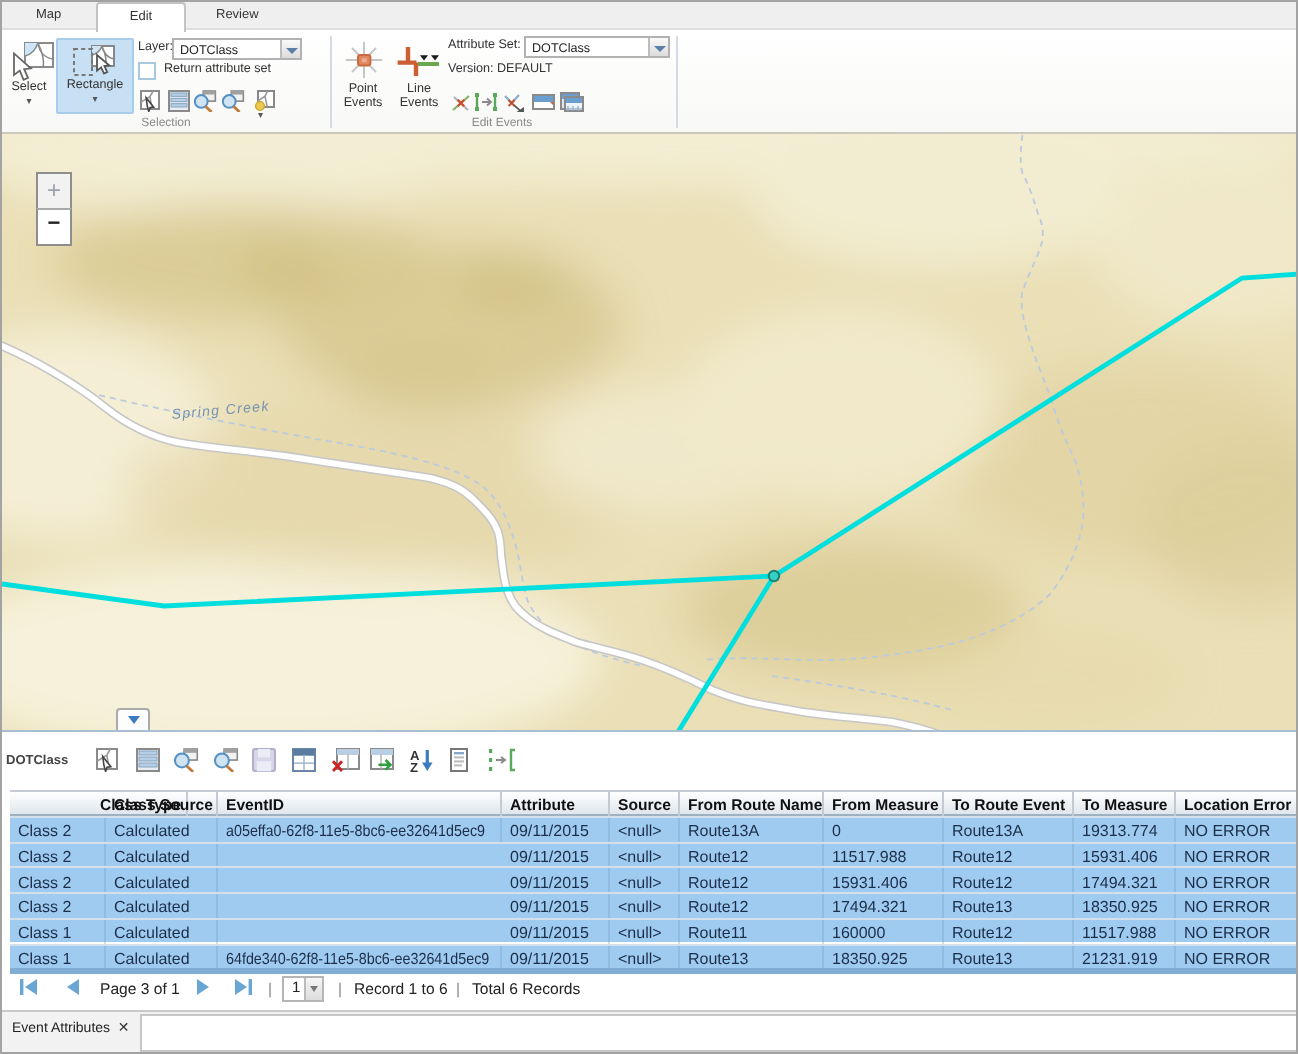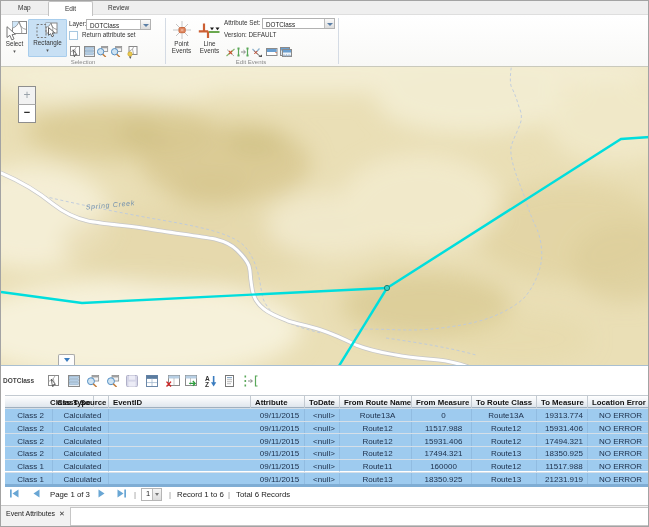--- a/index.html
+++ b/index.html
@@ -37,21 +37,21 @@
 
 #panel { left:0; top:364px; width:649px; height:163px; background:#fff; border-top:1px solid #a9bfd1; }
 #paneltools { position:absolute; left:0; top:0; width:649px; height:30px; background:#fff; }
 #dotlabel { position:absolute; left:2px; top:11px; font-size:6.5px; font-weight:bold; color:#444; }
 
 
 #tbl { position:absolute; left:4px; top:29px; width:645px; }
 .hrow { position:absolute; height:13px; background:linear-gradient(#ffffff,#dfe6ed); border-top:1px solid #c3cad1; border-bottom:1px solid #9fb0bf; }
 .hcell { position:absolute; font-size:7.8px; font-weight:bold; color:#111; padding:2px 0 0 4px; border-right:1px solid #c3cad1; height:12px; overflow:hidden; white-space:nowrap; }
 .drow { position:absolute; height:12.7px; }
-.dcell { position:absolute; font-size:8px; color:#1c2e49; padding:2.4px 0 0 4px; border-right:1px solid rgba(120,160,200,.35); height:12.7px; overflow:hidden; white-space:nowrap;text-align:center; }
+.dcell { position:absolute; font-size:8px; color:#1c2e49; padding:2.4px 0 0 4px; border-right:1px solid rgba(120,160,200,.35); height:12.7px; overflow:hidden; white-space:nowrap; }
 .odd { background:#9ecbef; border-top:1px solid #d5dfe8; }
 .even { background:#9ecbef; border-top:1px solid #d5dfe8; }
 
 
 #pager { position:absolute; left:0; top:121px; width:649px; height:20px; background:#fff; font-size:7.8px; color:#222; }
 .pgi { position:absolute; top:3px; }
 
 
 #bottombar { position:absolute; left:0; top:139px; width:649px; height:24px; background:#f2f2f2; border-top:1px solid #c9c9c9; }
 #btmtab { position:absolute; left:5px; top:4px; font-size:7px; color:#222; }
@@ -328,30 +328,31 @@
               <path d="M13.5 1 L11.5 1 L11.5 11 L13.5 11" stroke="#5aa85a" stroke-width="1.2" fill="none"></path>
             </svg></div>
         </div>
     </div>
     <div id="tbl">
         <div class="hrow" style="left:0; top:0; width:645px;">
           <div class="hcell" style="left:0px; width:48px;margin-left:41px;">Class Type</div>
           <div class="hcell" style="left:48px; width:56px;">Class Source</div>
           <div class="hcell" style="left:104px; width:142px;">EventID</div>
           <div class="hcell" style="left:246px; width:54px;">Attribute</div>
-          <div class="hcell" style="left:300px; width:35px;">ToDate</div>
+          <div class="hcell" style="left:300px; width:35px;">Source</div>
           <div class="hcell" style="left:335px; width:72px;">From Route Name</div>
           <div class="hcell" style="left:407px; width:60px;">From Measure</div>
-          <div class="hcell" style="left:467px; width:65px;">To Route Class</div>
+          <div class="hcell" style="left:467px; width:65px;">To Route Event</div>
           <div class="hcell" style="left:532px; width:51px;">To Measure</div>
           <div class="hcell" style="left:583px; width:62px;">Location Error</div>
         </div>
         <div class="drow odd" style="left:0; top:13px; width:645px;">
           <div class="dcell" style="left:0px; width:48px;">Class 2</div>
           <div class="dcell" style="left:48px; width:56px;">Calculated</div>
+          <div class="dcell" style="left:104px; width:142px;"><span style="display:inline-block; transform:scaleX(0.895); transform-origin:0 0; white-space:nowrap;">a05effa0-62f8-11e5-8bc6-ee32641d5ec9</span></div>
           <div class="dcell" style="left:246px; width:54px;">09/11/2015</div>
           <div class="dcell" style="left:300px; width:35px;">&lt;null&gt;</div>
           <div class="dcell" style="left:335px; width:72px;">Route13A</div>
           <div class="dcell" style="left:407px; width:60px;">0</div>
           <div class="dcell" style="left:467px; width:65px;">Route13A</div>
           <div class="dcell" style="left:532px; width:51px;">19313.774</div>
           <div class="dcell" style="left:583px; width:62px;">NO ERROR</div>
         </div>
         <div class="drow even" style="left:0; top:25.7px; width:645px;">
           <div class="dcell" style="left:0px; width:48px;">Class 2</div>
@@ -393,39 +394,40 @@
           <div class="dcell" style="left:300px; width:35px;">&lt;null&gt;</div>
           <div class="dcell" style="left:335px; width:72px;">Route11</div>
           <div class="dcell" style="left:407px; width:60px;">160000</div>
           <div class="dcell" style="left:467px; width:65px;">Route12</div>
           <div class="dcell" style="left:532px; width:51px;">11517.988</div>
           <div class="dcell" style="left:583px; width:62px;">NO ERROR</div>
         </div>
         <div class="drow even" style="left:0; top:76.5px; width:645px;">
           <div class="dcell" style="left:0px; width:48px;">Class 1</div>
           <div class="dcell" style="left:48px; width:56px;">Calculated</div>
+          <div class="dcell" style="left:104px; width:142px;"><span style="display:inline-block; transform:scaleX(0.895); transform-origin:0 0; white-space:nowrap;">64fde340-62f8-11e5-8bc6-ee32641d5ec9</span></div>
           <div class="dcell" style="left:246px; width:54px;">09/11/2015</div>
           <div class="dcell" style="left:300px; width:35px;">&lt;null&gt;</div>
           <div class="dcell" style="left:335px; width:72px;">Route13</div>
           <div class="dcell" style="left:407px; width:60px;">18350.925</div>
           <div class="dcell" style="left:467px; width:65px;">Route13</div>
           <div class="dcell" style="left:532px; width:51px;">21231.919</div>
           <div class="dcell" style="left:583px; width:62px;">NO ERROR</div>
         </div>
         <div style="position:absolute; left:0; top:89.19999999999999px; width:645px; height:2.5px; background:#7fadd4;"></div>
       </div>
     <div id="pager">
       <span class="pgi" id="pg1" style="left:8px; top:2px;"><svg width="12" height="9" viewBox="0 0 12 9">
             <path d="M9.5 0.5 L3.5 4.5 L9.5 8.5 Z" fill="#69a6d4"></path>
             <rect x="1" y="0.5" width="1.7" height="8" fill="#69a6d4"></rect>
           </svg></span>
       <span class="pgi" id="pg2" style="left:29px; top:2px;"><svg width="12" height="9" viewBox="0 0 12 9">
             <path d="M9.5 0.5 L3.5 4.5 L9.5 8.5 Z" fill="#69a6d4"></path>
           </svg></span>
-      <span class="pgi" style="left:49px;">Page 1 of 3</span>
+      <span class="pgi" style="left:49px;">Page 3 of 1</span>
       <span class="pgi" id="pg3" style="left:95px; top:2px;"><svg width="12" height="9" viewBox="0 0 12 9">
             <path d="M2.5 0.5 L8.5 4.5 L2.5 8.5 Z" fill="#69a6d4"></path>
           </svg></span>
       <span class="pgi" id="pg4" style="left:114px; top:2px;"><svg width="12" height="9" viewBox="0 0 12 9">
             <path d="M2.5 0.5 L8.5 4.5 L2.5 8.5 Z" fill="#69a6d4"></path>
             <rect x="9.3" y="0.5" width="1.7" height="8" fill="#69a6d4"></rect>
           </svg></span>
       <span class="pgi" style="left:133px; color:#888;">|</span>
       <span class="pgi" style="left:140px; top:1px;"><span style="display:inline-block; width:21px; height:13px; background:#fff; border:1px solid #b5b5b5; font-size:7.5px; text-align:left; padding-left:4px; position:relative;">1<span style="position:absolute; right:0; top:0; width:9px; height:11px; background:linear-gradient(#f5f5f5,#ddd); border-left:1px solid #bbb;">
               <span style="position:absolute; left:1.5px; top:4px; border-left:2.5px solid transparent; border-right:2.5px solid transparent; border-top:3px solid #777;"></span>

